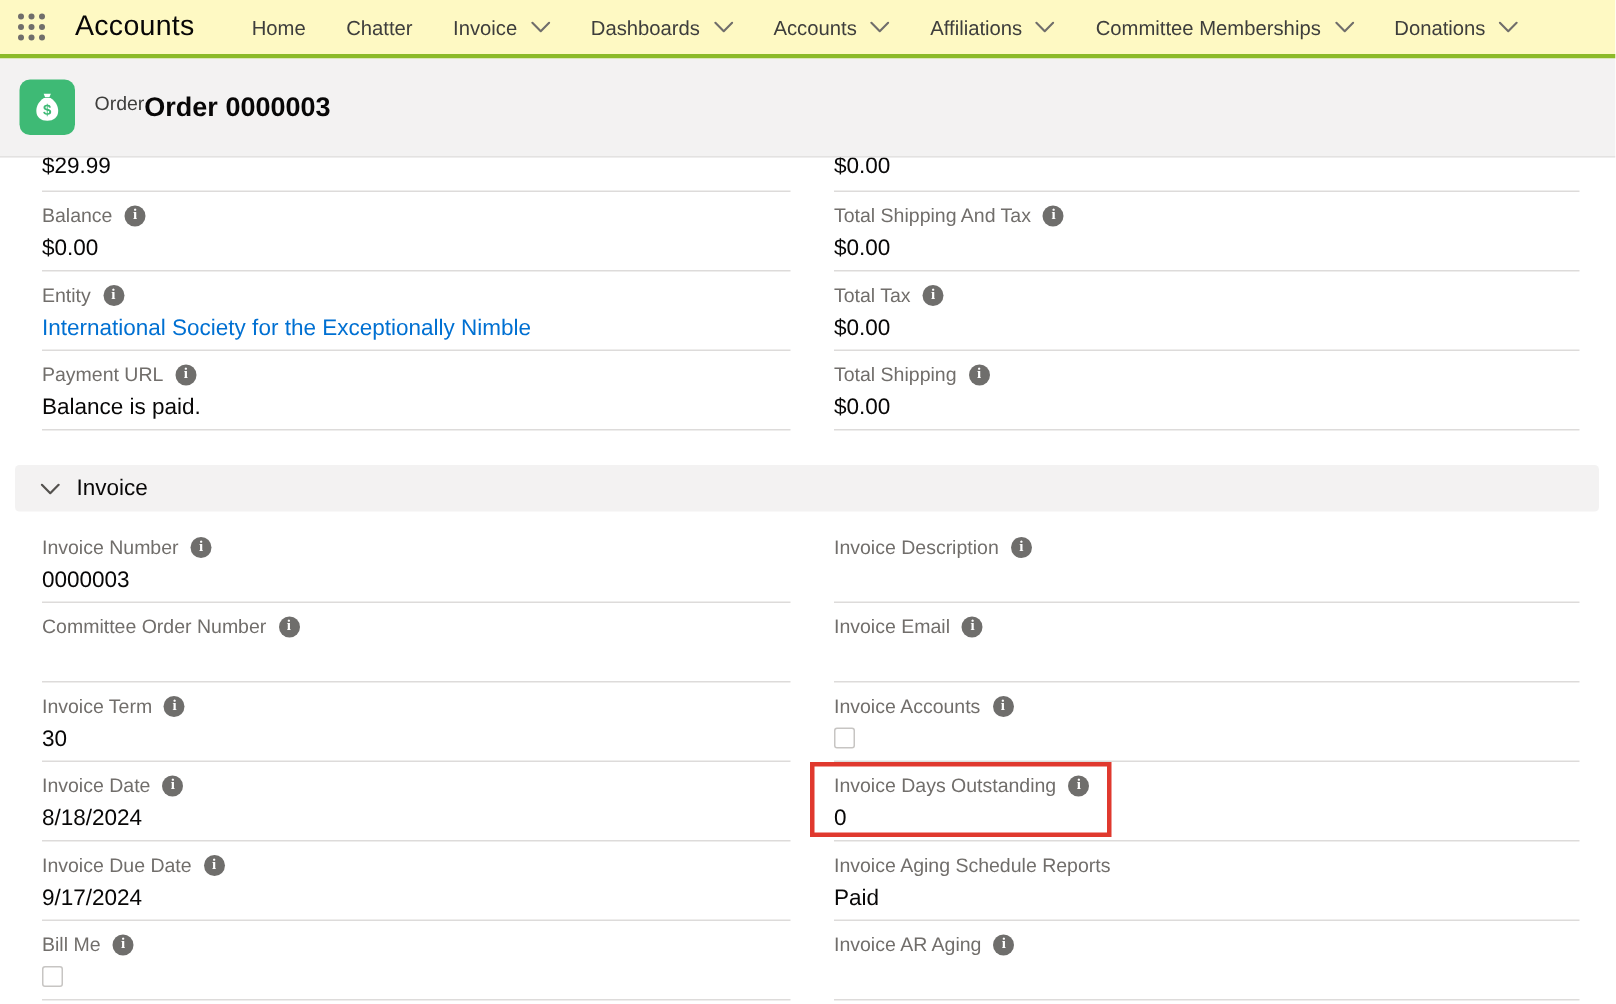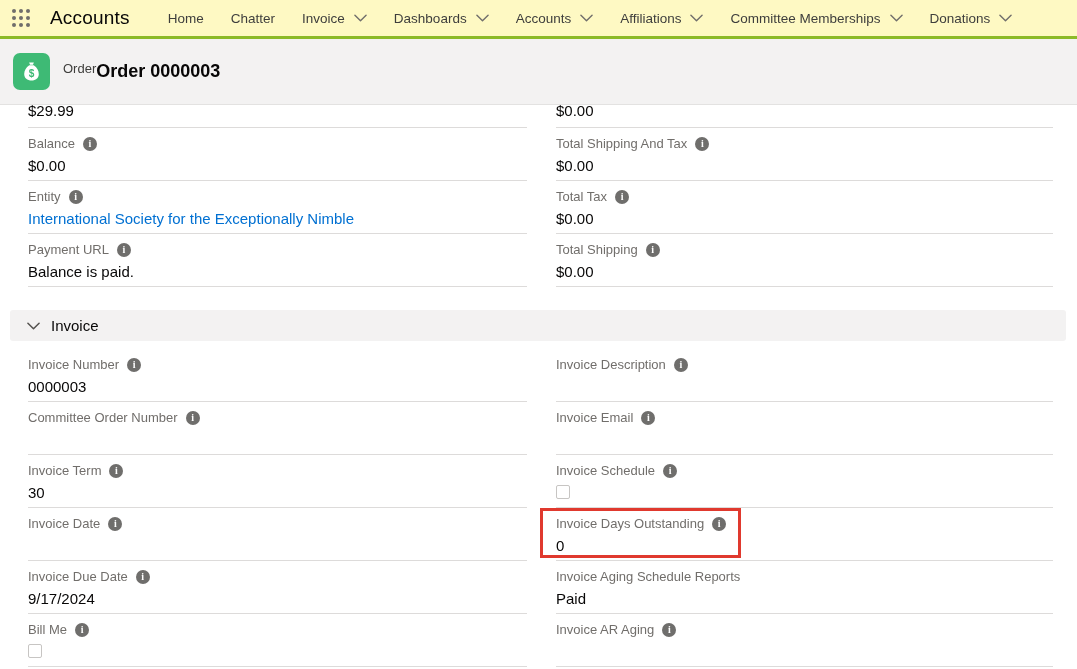--- a/index.html
+++ b/index.html
@@ -248,20 +248,21 @@
             <span>Invoice Term</span>
             <span class="info">i</span>
           </div>
           <div class="value">30</div>
         </div>
         <div class="cell">
           <div class="label-row">
             <span>Invoice Date</span>
             <span class="info">i</span>
           </div>
+          <div class="value">8/18/2024</div>
         </div>
         <div class="cell">
           <div class="label-row">
             <span>Invoice Due Date</span>
             <span class="info">i</span>
           </div>
           <div class="value">9/17/2024</div>
         </div>
         <div class="cell">
           <div class="label-row">
@@ -281,21 +282,21 @@
         </div>
         <div class="cell">
           <div class="label-row">
             <span>Invoice Email</span>
             <span class="info">i</span>
           </div>
           <div class="value">&nbsp;</div>
         </div>
         <div class="cell">
           <div class="label-row">
-            <span>Invoice Schedule</span>
+            <span>Invoice Accounts</span>
             <span class="info">i</span>
           </div>
           <div class="checkbox" aria-checked="false"></div>
         </div>
         <div class="cell">
           <div class="label-row">
             <span>Invoice Days Outstanding</span>
             <span class="info">i</span>
           </div>
           <div class="value">0</div>

